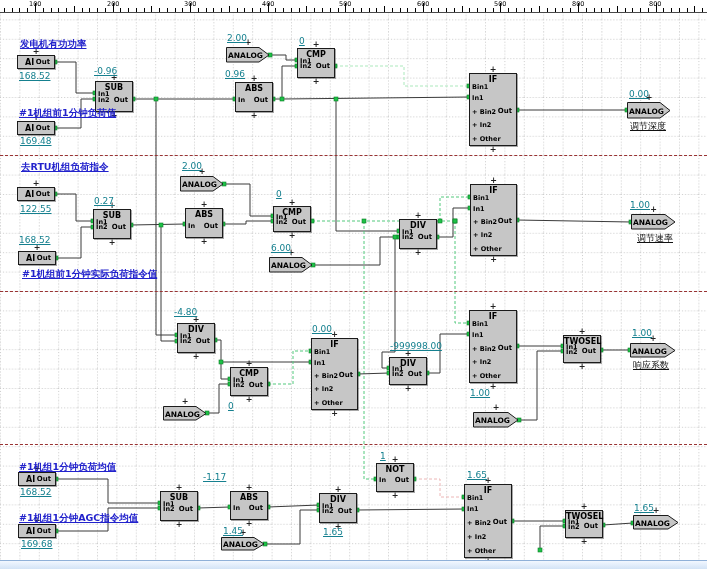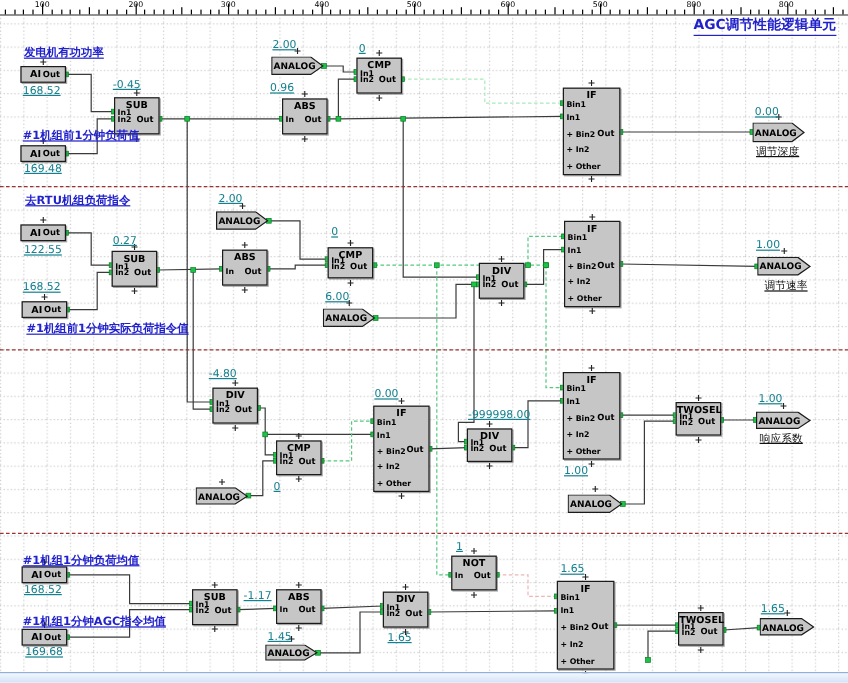--- a/index.html
+++ b/index.html
@@ -195,21 +195,20 @@
           <rect x="412" y="477" width="4" height="4" fill="#1dc247" stroke="#0c7d26" stroke-width="0.6"></rect>
           <rect x="462" y="495" width="4" height="4" fill="#1dc247" stroke="#0c7d26" stroke-width="0.6"></rect>
           <rect x="510" y="519" width="4" height="4" fill="#1dc247" stroke="#0c7d26" stroke-width="0.6"></rect>
           <rect x="563" y="519" width="4" height="4" fill="#1dc247" stroke="#0c7d26" stroke-width="0.6"></rect>
           <rect x="538" y="548" width="4" height="4" fill="#1dc247" stroke="#0c7d26" stroke-width="0.6"></rect>
           <rect x="563" y="524" width="4" height="4" fill="#1dc247" stroke="#0c7d26" stroke-width="0.6"></rect>
           <rect x="601" y="523" width="4" height="4" fill="#1dc247" stroke="#0c7d26" stroke-width="0.6"></rect>
           <rect x="631" y="521" width="4" height="4" fill="#1dc247" stroke="#0c7d26" stroke-width="0.6"></rect>
         </g>
     </svg>
-    <div id="title-block">AGC调节性能逻辑单元</div>
     <div id="nodes">
         <div class="sep" style="top: 155px;"></div>
         <div class="sep" style="top: 291px;"></div>
         <div class="sep" style="top: 444px;"></div>
         <div class="node ai" style="left: 17px; top: 55px; width: 38px; height: 14px;">
           <span class="l" style="position: absolute;">AI</span>
           <span class="out" style="position: absolute;">Out</span>
         </div>
         <div class="txt val" style="left: 19px; top: 71px;">168.52</div>
         <div class="txt cap-blue" style="left: 20px; top: 38px;">发电机有功功率</div>
@@ -218,21 +217,21 @@
           <span class="out" style="position: absolute;">Out</span>
         </div>
         <div class="txt val" style="left: 20px; top: 136px;">169.48</div>
         <div class="txt cap-blue" style="left: 19px; top: 107px;">#1机组前1分钟负荷值</div>
         <div class="node fb" style="left: 95px; top: 81px; width: 38px; height: 31px;">
           <span class="t" style="position: absolute;">SUB</span>
           <span class="pin" style="position: absolute; top: 8.4px;">In1</span>
           <span class="pin" style="position: absolute; top: 13.98px;">In2</span>
           <span class="out" style="position: absolute; top: 13.98px;">Out</span>
         </div>
-        <div class="txt val" style="left: 94px; top: 66px;">-0.45</div>
+        <div class="txt val" style="left: 94px; top: 66px;">-0.96</div>
         <div class="node fb" style="left: 235px; top: 82px; width: 38px; height: 30px;">
           <span class="t" style="position: absolute;">ABS</span>
           <span class="pin" style="position: absolute; top: 12.5px;">In</span>
           <span class="out" style="position: absolute; top: 12.5px;">Out</span>
         </div>
         <div class="txt val" style="left: 225px; top: 69px;">0.96</div>
         <div class="node fb" style="left: 297px; top: 48px; width: 38px; height: 30px;">
           <span class="t" style="position: absolute;">CMP</span>
           <span class="pin" style="position: absolute; top: 8px;">In1</span>
           <span class="pin" style="position: absolute; top: 13.4px;">In2</span>
@@ -409,21 +408,21 @@
           <span class="out" style="position: absolute;">Out</span>
         </div>
         <div class="txt val" style="left: 21px; top: 539px;">169.68</div>
         <div class="txt cap-blue" style="left: 19px; top: 512px; text-align: center;">#1机组1分钟AGC指令均值</div>
         <div class="node fb" style="left: 160px; top: 491px; width: 38px; height: 30px;">
           <span class="t" style="position: absolute;">SUB</span>
           <span class="pin" style="position: absolute; top: 8px;">In1</span>
           <span class="pin" style="position: absolute; top: 13.4px;">In2</span>
           <span class="out" style="position: absolute; top: 13.4px;">Out</span>
         </div>
-        <div class="txt val" style="left: 157px; top: 492px; padding-left: 46px;">-1.17</div>
+        <div class="txt val" style="left: 157px; top: 472px; padding-left: 46px;">-1.17</div>
         <div class="node fb" style="left: 230px; top: 491px; width: 38px; height: 29px;">
           <span class="t" style="position: absolute;">ABS</span>
           <span class="pin" style="position: absolute; top: 11.95px;">In</span>
           <span class="out" style="position: absolute; top: 11.95px;">Out</span>
         </div>
         <div class="node an" style="left: 221px; top: 537px; width: 44px; height: 14px;">
           <svg width="44" height="14">
             <polygon points="0.5,0.5 33,0.5 43,7 33,13 0.5,13" fill="#c6c6c6" stroke="#1b1b1b" stroke-width="1"></polygon>
           </svg>
           <span class="l" style="position: absolute;">ANALOG</span>

